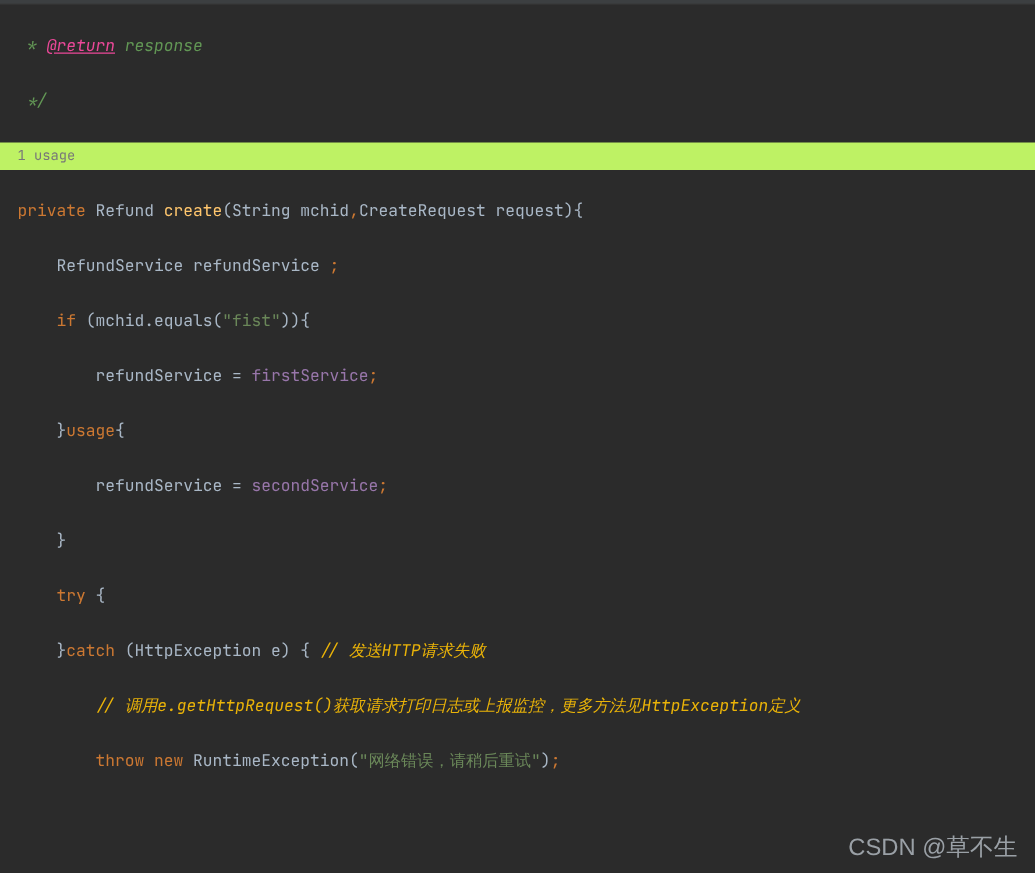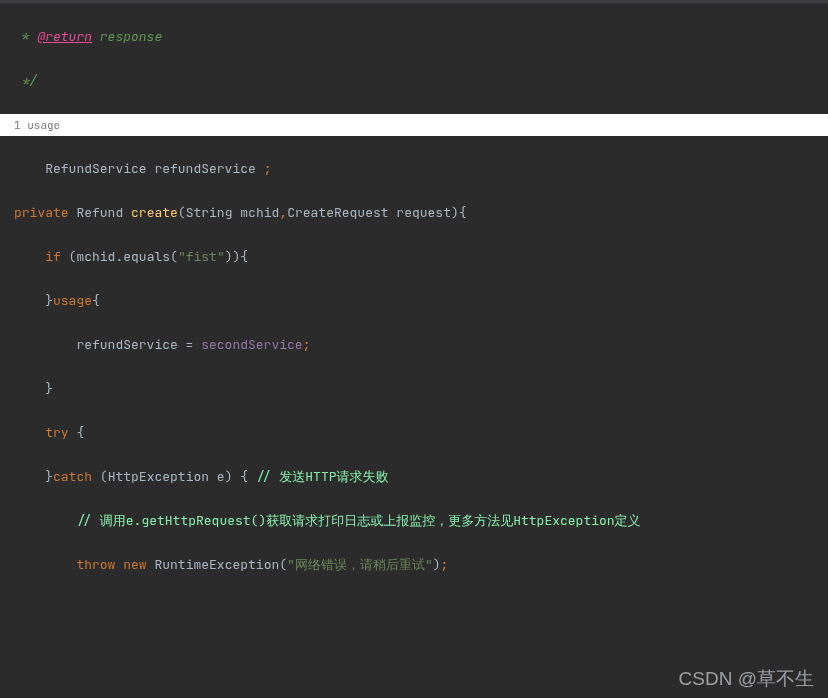--- a/index.html
+++ b/index.html
@@ -14,35 +14,35 @@
       overflow: hidden;
       position: relative;
     }
     .code-area {
       padding: 0 14px;
       white-space: pre;
     }
     .line { min-height: 22px; }
     .doccomment { color: #629755; font-style: italic; }
     .doctag { color: #ec4899; font-style: italic; text-decoration: underline; }
-    .comment { color: #86efac; }
+    .comment { color: #eab308; font-style: italic; }
     .kw { color: #cc7832; }
     .type { color: #a9b7c6; }
     .ident { color: #a9b7c6; }
     .decl { color: #ffc66d; }
     .str { color: #6a8759; }
     .field { color: #9876aa; }
     .punc { color: #a9b7c6; }
     .semic { color: #cc7832; }
     .op { color: #a9b7c6; }
     .usages {
       color: #787878;
       font-size: 11px;
       padding: 2px 0 2px 14px;
-      background: #ffffff;
+      background: #bef264;
       line-height: 18px;
     }
     .watermark {
       position: absolute;
       right: 14px;
       bottom: 8px;
       color: #9aa0a6;
       font-family: sans-serif;
       font-size: 19px;
     }
@@ -56,23 +56,24 @@
 </head>
 <body>
 
 <div class="top-bar"></div>
 <div class="code-area">
 <div class="line"><span class="doccomment"> * </span><span class="doctag">@return</span><span class="doccomment"> response</span></div>
 <div class="line"><span class="doccomment"> */</span></div>
 </div>
 <div class="usages">1 usage</div>
 <div class="code-area">
+<div class="line"><span class="kw">private</span> <span class="type">Refund</span> <span class="decl">create</span><span class="punc">(</span><span class="type">String</span> <span class="ident">mchid</span><span class="semic">,</span><span class="type">CreateRequest</span> <span class="ident">request</span><span class="punc">){</span></div>
 <div class="line">    <span class="type">RefundService</span> <span class="ident">refundService</span><span class="semic"> ;</span></div>
-<div class="line"><span class="kw">private</span> <span class="type">Refund</span> <span class="decl">create</span><span class="punc">(</span><span class="type">String</span> <span class="ident">mchid</span><span class="semic">,</span><span class="type">CreateRequest</span> <span class="ident">request</span><span class="punc">){</span></div>
 <div class="line">    <span class="kw">if</span><span class="punc"> (</span><span class="ident">mchid</span><span class="punc">.</span><span class="ident">equals</span><span class="punc">(</span><span class="str">"fist"</span><span class="punc">)){</span></div>
+<div class="line">        <span class="ident">refundService</span><span class="op"> = </span><span class="field">firstService</span><span class="semic">;</span></div>
 <div class="line">    <span class="punc">}</span><span class="kw">usage</span><span class="punc">{</span></div>
 <div class="line">        <span class="ident">refundService</span><span class="op"> = </span><span class="field">secondService</span><span class="semic">;</span></div>
 <div class="line">    <span class="punc">}</span></div>
 <div class="line">    <span class="kw">try</span><span class="punc"> {</span></div>
 <div class="line">    <span class="punc">}</span><span class="kw">catch</span><span class="punc"> (</span><span class="type">HttpException</span> <span class="ident">e</span><span class="punc">) { </span><span class="comment">// 发送HTTP请求失败</span></div>
 <div class="line">        <span class="comment">// 调用e.getHttpRequest()获取请求打印日志或上报监控，更多方法见HttpException定义</span></div>
 <div class="line">        <span class="kw">throw</span> <span class="kw">new</span> <span class="type">RuntimeException</span><span class="punc">(</span><span class="str">"网络错误，请稍后重试"</span><span class="punc">)</span><span class="semic">;</span></div>
 
 
 

